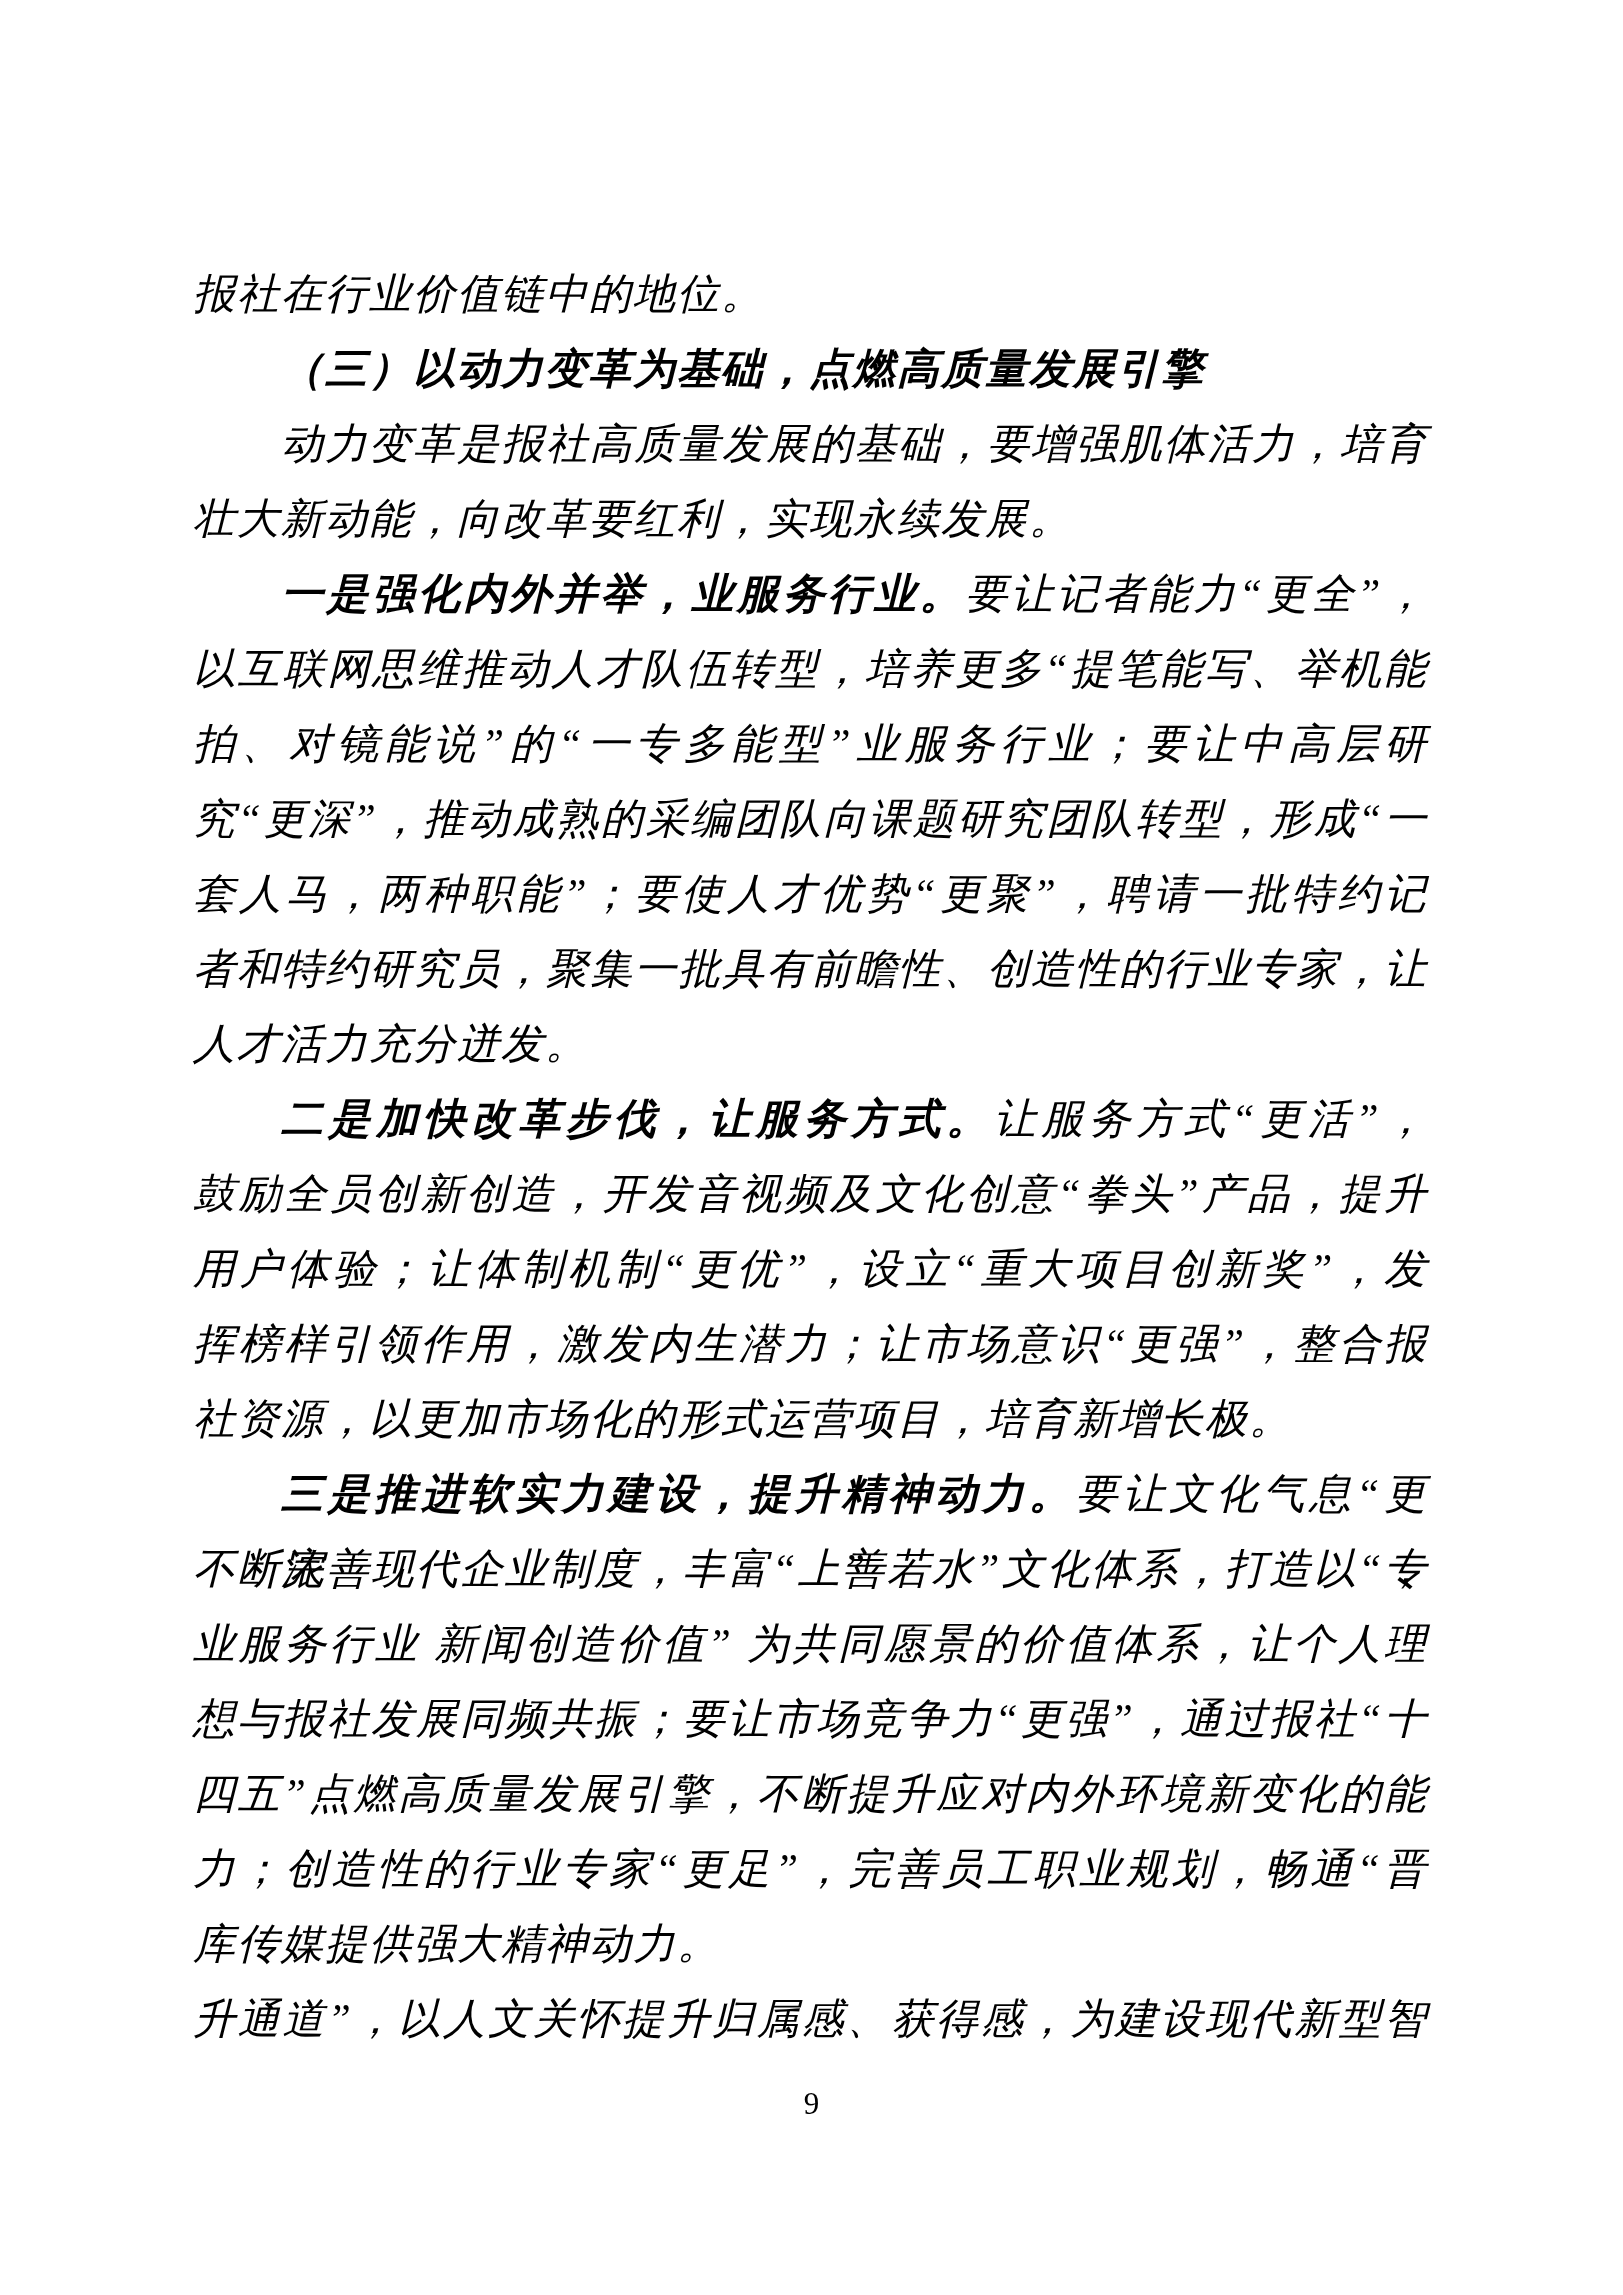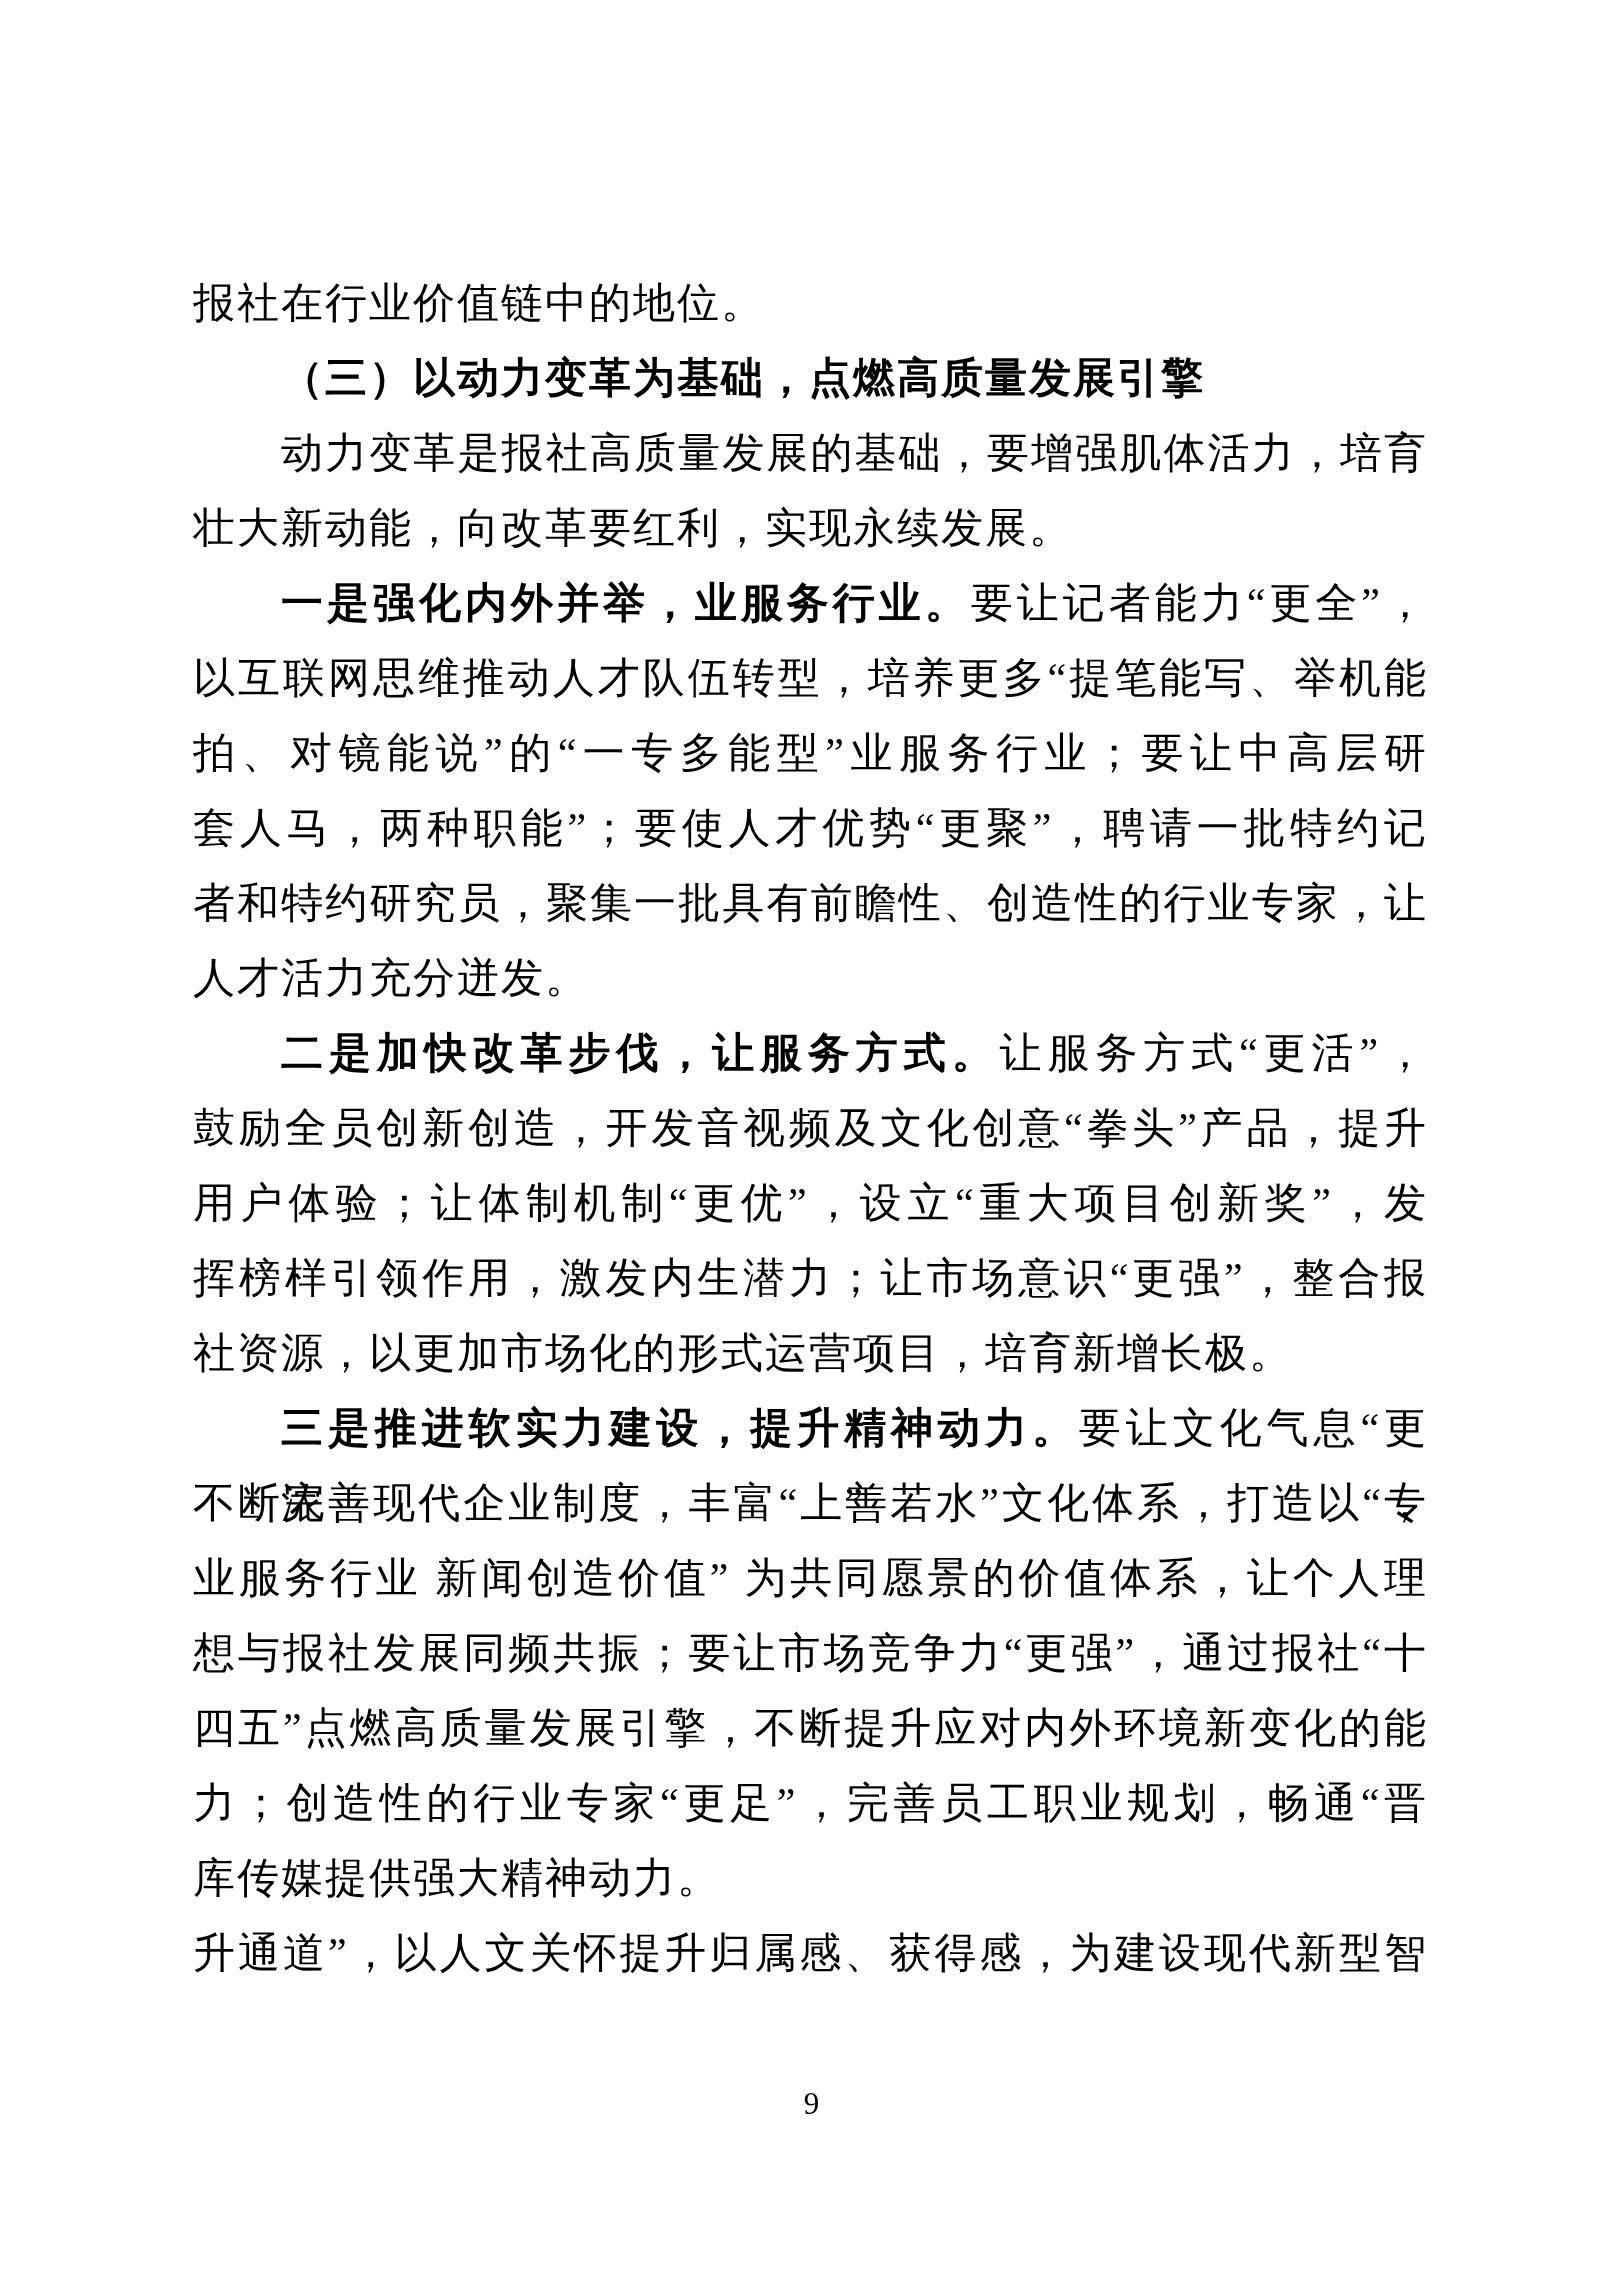--- a/index.html
+++ b/index.html
@@ -12,22 +12,23 @@
     width: 1623px;
     height: 2295px;
     background: #ffffff;
     font-family: "Liberation Serif", "DejaVu Serif", serif;
     color: #000000;
     overflow: hidden;
   }
   .text-block {
     position: absolute;
     left: 193px;
-    top: 266px;
+    top: 257px;
     width: 1235px;
+    font-style: italic;
   }
   .line {
     font-size: 42px;
     line-height: 75px;
     height: 75px;
     letter-spacing: 2px;
     white-space: nowrap;
     text-align: left;
   }
   .line.justify {
@@ -56,20 +57,21 @@
 
 <div class="page">
   <div class="text-block">
       <div class="line"><span class="run">报社在行业价值链中的地位。</span></div>
       <div class="line indent-2 heading"><span class="run bold">（三）以动力变革为基础，点燃高质量发展引擎</span></div>
       <div class="line justify indent-2"><span class="run">动力变革是报社高质量发展的基础，要增强肌体活力，培育</span></div>
       <div class="line"><span class="run">壮大新动能，向改革要红利，实现永续发展。</span></div>
       <div class="line justify indent-2"><span class="run bold">一是强化内外并举，业服务行业。</span><span class="run">要让记者能力“更全”，</span></div>
       <div class="line justify"><span class="run">以互联网思维推动人才队伍转型，培养更多“提笔能写、举机能</span></div>
       <div class="line justify"><span class="run">拍、对镜能说”的“一专多能型”业服务行业；要让中高层研</span></div>
+      <div class="line justify"><span class="run">究“更深”，推动成熟的采编团队向课题研究团队转型，形成“一</span></div>
       <div class="line justify"><span class="run">套人马，两种职能”；要使人才优势“更聚”，聘请一批特约记</span></div>
       <div class="line justify"><span class="run">者和特约研究员，聚集一批具有前瞻性、创造性的行业专家，让</span></div>
       <div class="line"><span class="run">人才活力充分迸发。</span></div>
       <div class="line justify indent-2"><span class="run bold">二是加快改革步伐，让服务方式。</span><span class="run">让服务方式“更活”，</span></div>
       <div class="line justify"><span class="run">鼓励全员创新创造，开发音视频及文化创意“拳头”产品，提升</span></div>
       <div class="line justify"><span class="run">用户体验；让体制机制“更优”，设立“重大项目创新奖”，发</span></div>
       <div class="line justify"><span class="run">挥榜样引领作用，激发内生潜力；让市场意识“更强”，整合报</span></div>
       <div class="line"><span class="run">社资源，以更加市场化的形式运营项目，培育新增长极。</span></div>
       <div class="line justify indent-2"><span class="run bold">三是推进软实力建设，提升精神动力。</span><span class="run">要让文化气息“更浓”，</span></div>
       <div class="line justify"><span class="run">不断完善现代企业制度，丰富“上善若水”文化体系，打造以“专</span></div>

